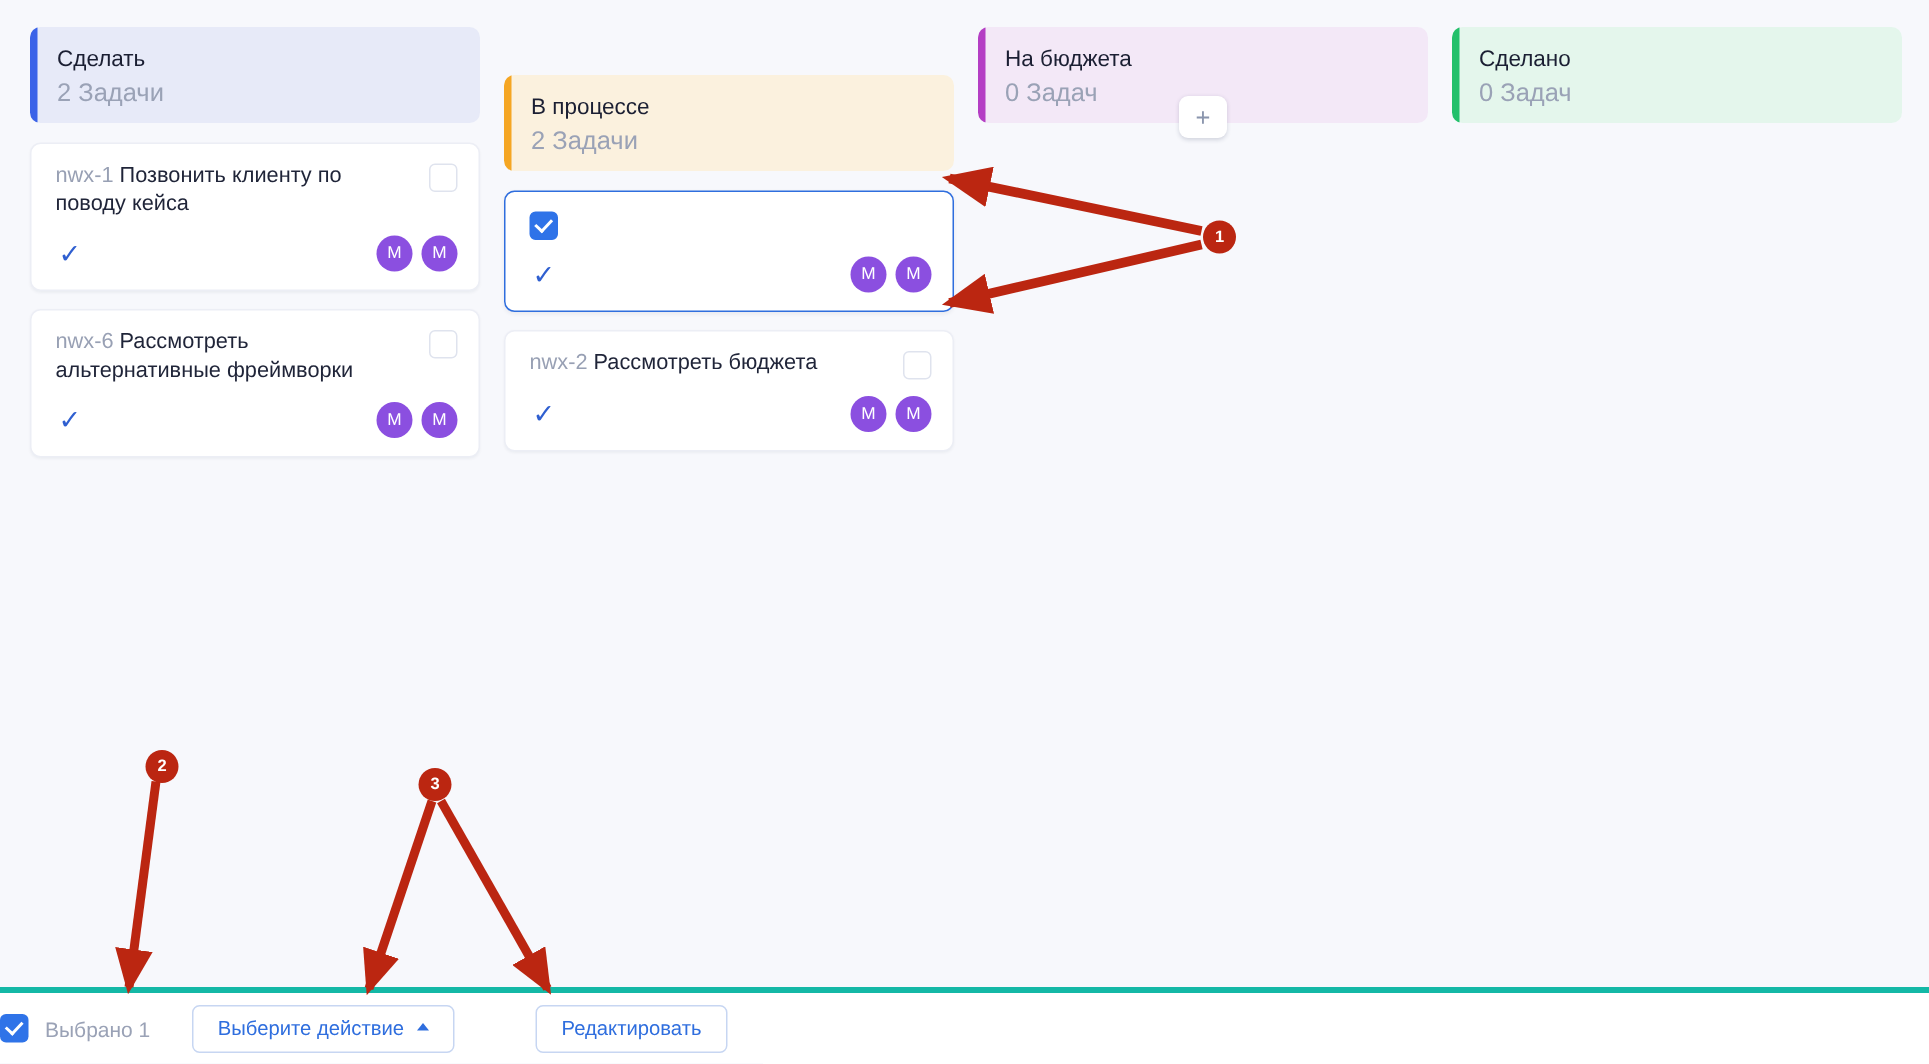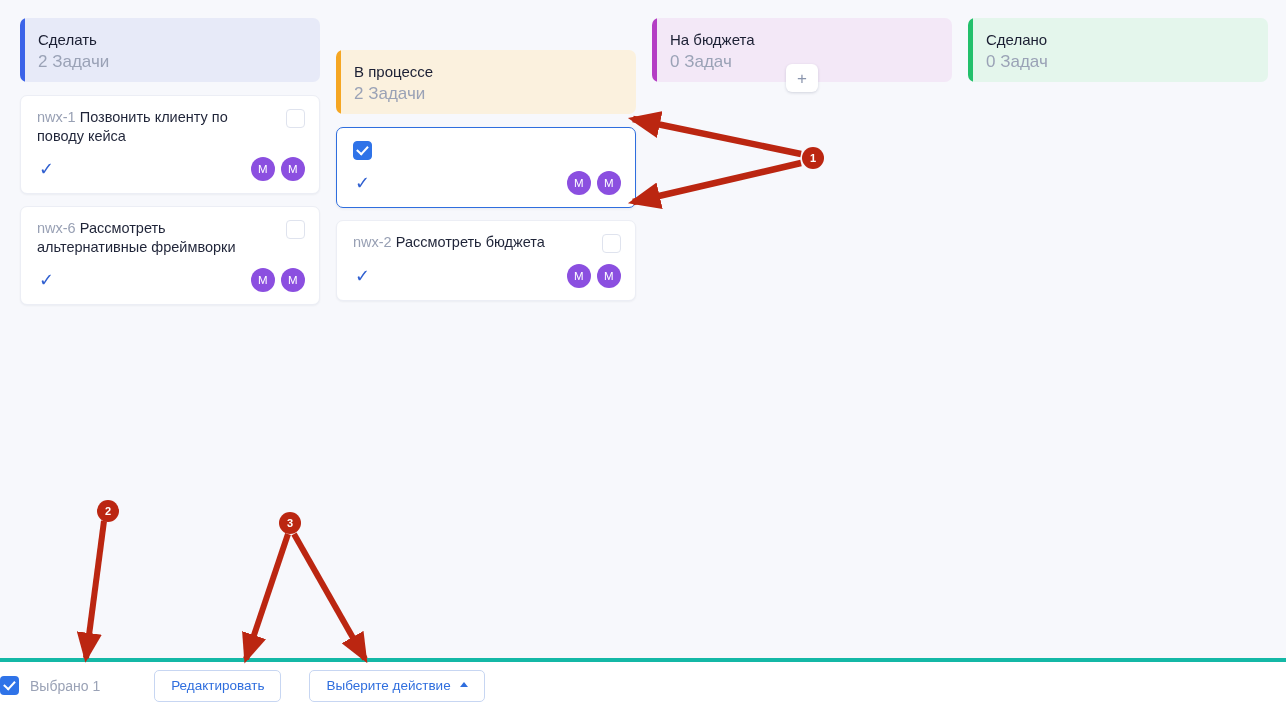--- a/index.html
+++ b/index.html
@@ -374,26 +374,26 @@
   <div id="add-column-button">
     <span>+</span>
   </div>
 </div>
 
 <div id="bottom-bar">
   <div class="bar-select">
     <div class="bar-check"></div>
     <span class="bar-select-label">Выбрано 1</span>
   </div>
-  <button class="btn-outline" id="edit-button">
-    <span>Редактировать</span>
-  </button>
   <button class="btn-outline" id="action-select-button">
     <span>Выберите действие</span>
     <span class="chevron-up"></span>
+  </button>
+  <button class="btn-outline" id="edit-button">
+    <span>Редактировать</span>
   </button>
 </div>
 
 <svg id="annotations" viewBox="0 0 1286 709" width="1286" height="709">
   <defs>
     <marker id="arrowhead" markerWidth="5" markerHeight="4.2" refX="4.2" refY="2.1" orient="auto">
       <polygon points="0,0 5,2.1 0,4.2" fill="#bb2611"></polygon>
     </marker>
   </defs>
 

